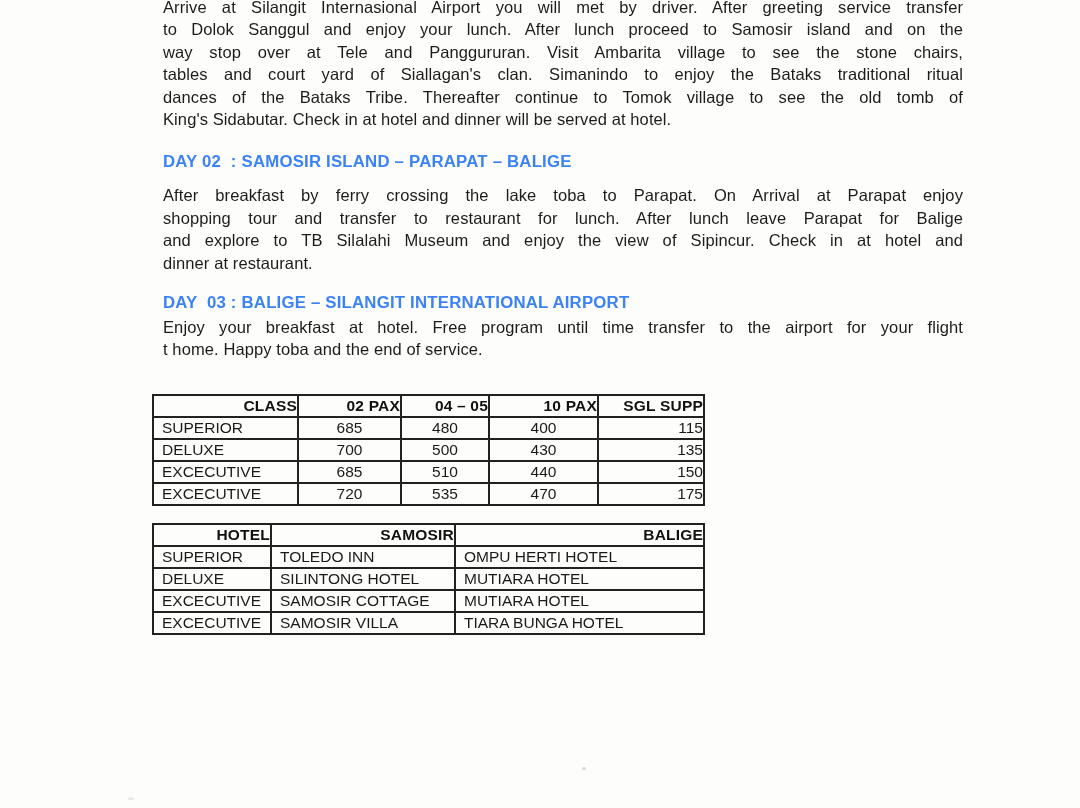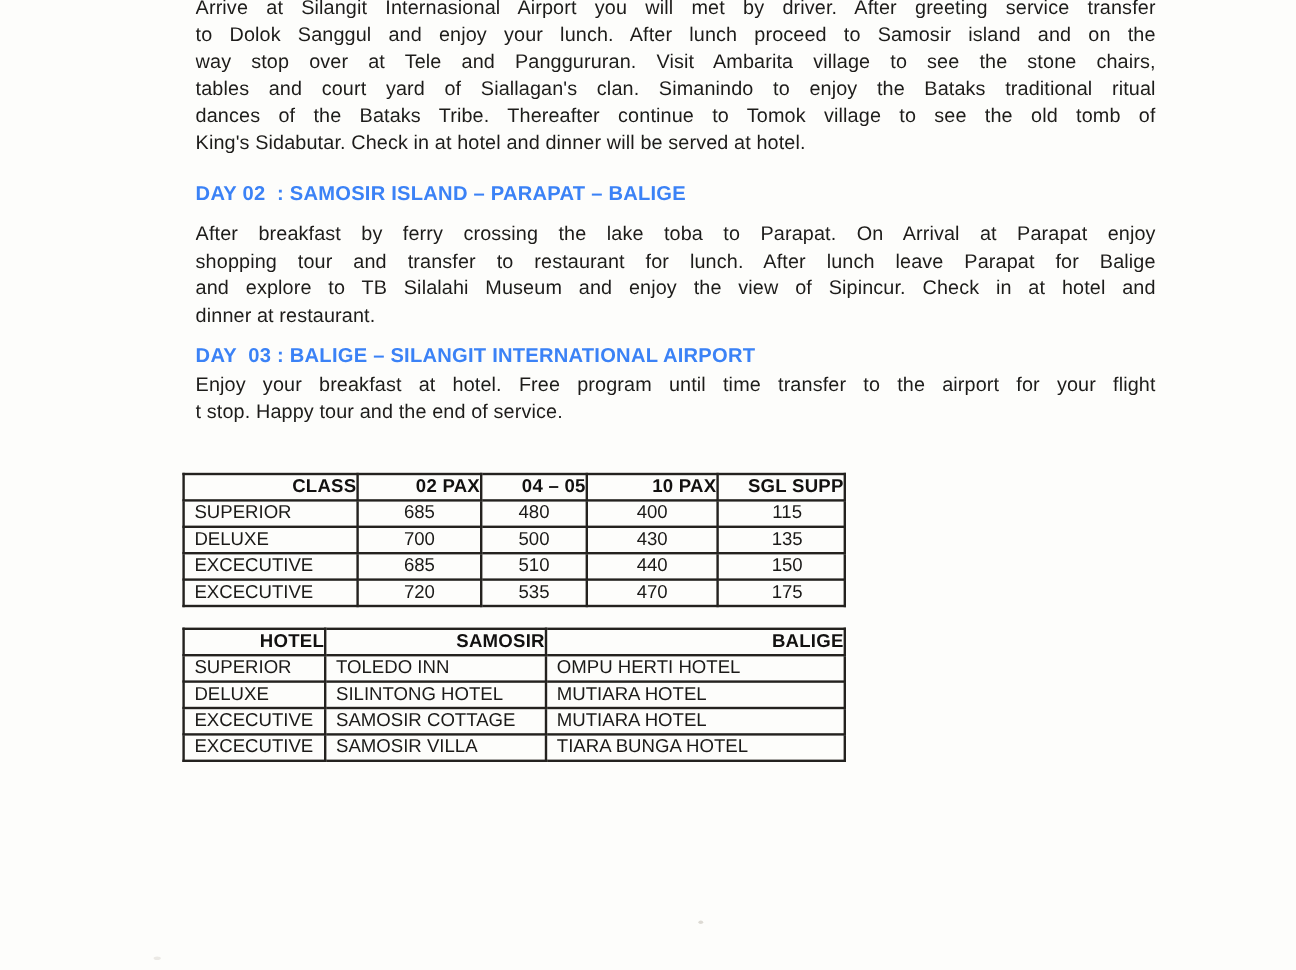--- a/index.html
+++ b/index.html
@@ -37,21 +37,21 @@
     line-height: 22px;
     height: 22px;
     font-weight: bold;
     margin: 0;
     white-space: pre;
     letter-spacing: 0.2px;
     color: #3b82f6;
   }
   #day02-head { margin-top: 21px; }
   #para02 { margin-top: 11px; }
-  #day03-head { margin-top: 12px; }
+  #day03-head { margin-top: 18px; }
   #para03 { margin-top: 2px; }
 
   
   table {
     position: absolute;
     border-collapse: collapse;
     table-layout: fixed;
   }
   td, th {
     border: 2px solid #24221f;
@@ -62,21 +62,21 @@
     vertical-align: middle;
     overflow: hidden;
     white-space: nowrap;
     color: #1b1a18;
   }
   th { font-weight: bold; text-align: right; letter-spacing: 0.2px; color: #121110; }
   #price-table { left: 152px; top: 394px; width: 551px; }
   #hotel-table { left: 152px; top: 523px; width: 551px; }
   td.cl  { text-align: left; padding-left: 8px; }
   td.cc  { text-align: center; }
-  td.cnl { text-align: center; padding-left: 10px; }
+  td.cnl { text-align: right; padding-left: 10px; }
 
   
   .speck { position: absolute; border-radius: 50%; background: #b6b0a4; }
   #speck1 { left: 582px; top: 767px; width: 4px; height: 3px; opacity: .45; }
   #speck2 { left: 128px; top: 797px; width: 6px; height: 3px; opacity: .25; }
 </style>
 </head>
 <body>
 
 <div class="page">
@@ -96,21 +96,21 @@
     <div class="para" id="para02">
       <div class="pline">After breakfast by ferry crossing the lake toba to Parapat. On Arrival at Parapat enjoy</div>
       <div class="pline">shopping tour and transfer to restaurant for lunch. After lunch leave Parapat for Balige</div>
       <div class="pline">and explore to TB Silalahi Museum and enjoy the view of Sipincur. Check in at hotel and</div>
       <div class="pline last">dinner at restaurant.</div>
     </div>
 
     <h2 class="dayhead" id="day03-head">DAY  03 : BALIGE – SILANGIT INTERNATIONAL AIRPORT</h2>
     <div class="para" id="para03">
       <div class="pline">Enjoy your breakfast at hotel. Free program until time transfer to the airport for your flight</div>
-      <div class="pline last">t stop. Happy tour and the end of service.</div>
+      <div class="pline last">t home. Happy toba and the end of service.</div>
     </div>
 
   </div>
 
   <table id="price-table">
     <colgroup>
       <col style="width:145px">
         <col style="width:103px">
         <col style="width:88px">
         <col style="width:109px">

